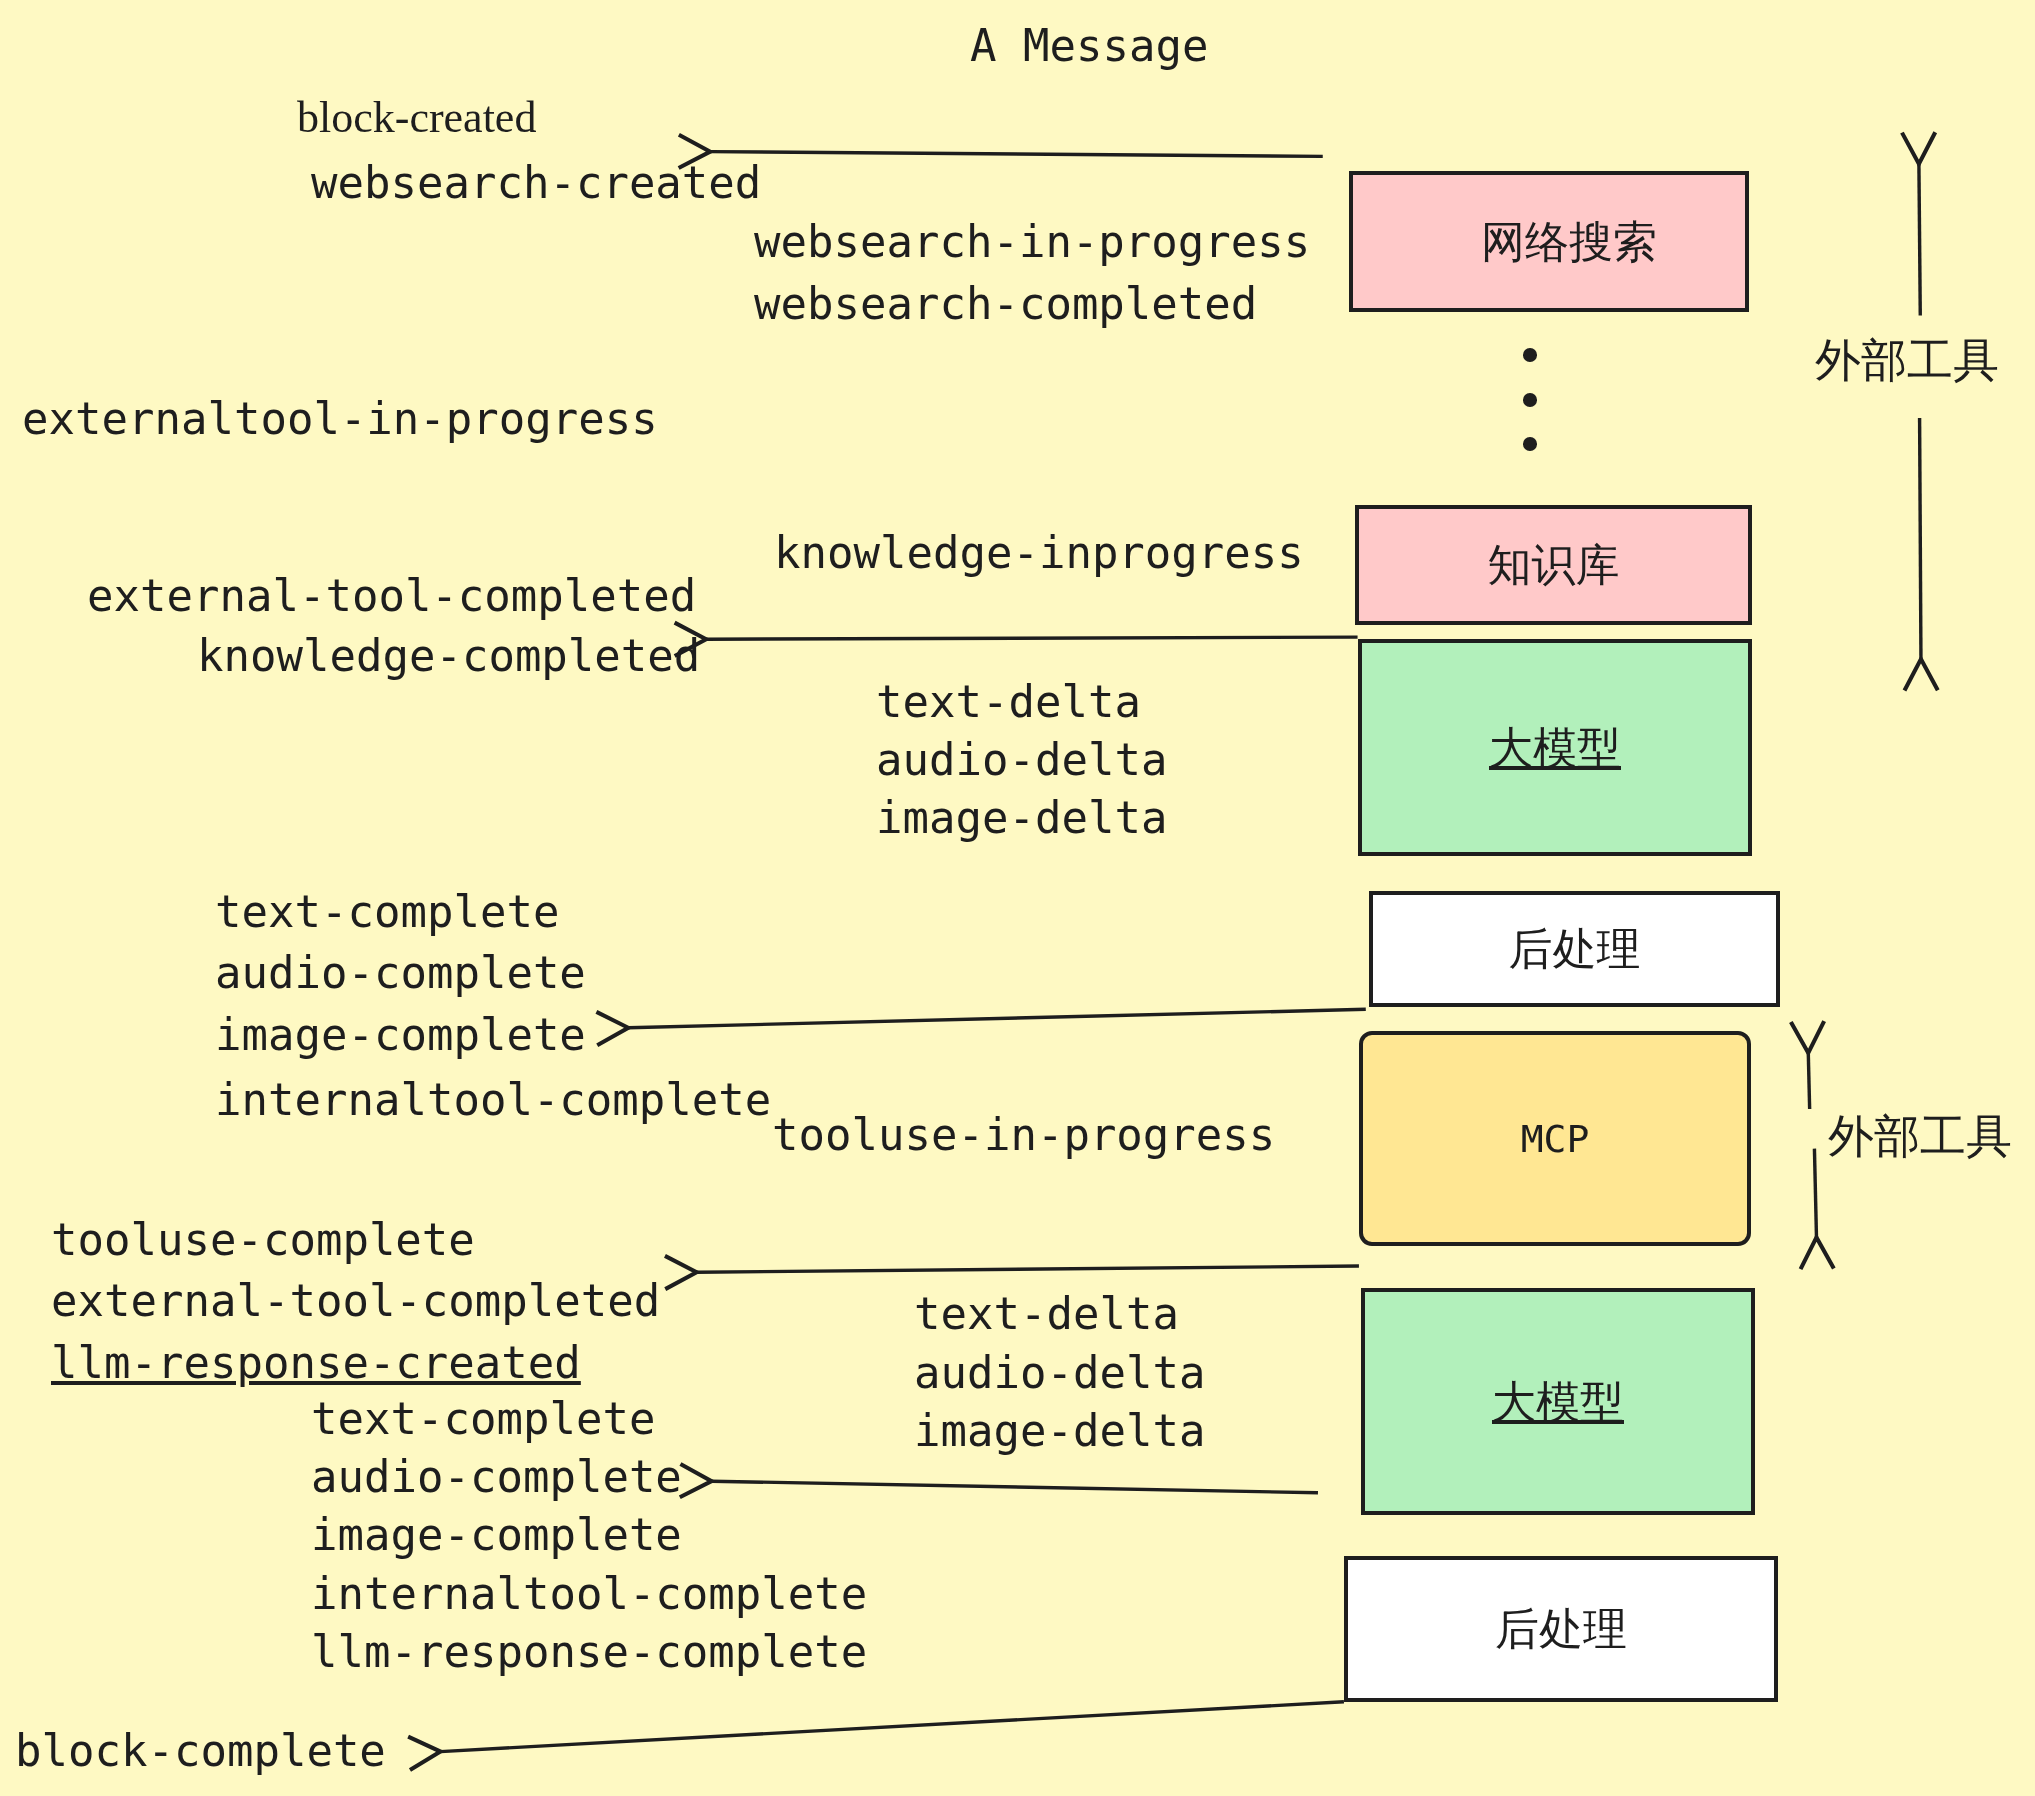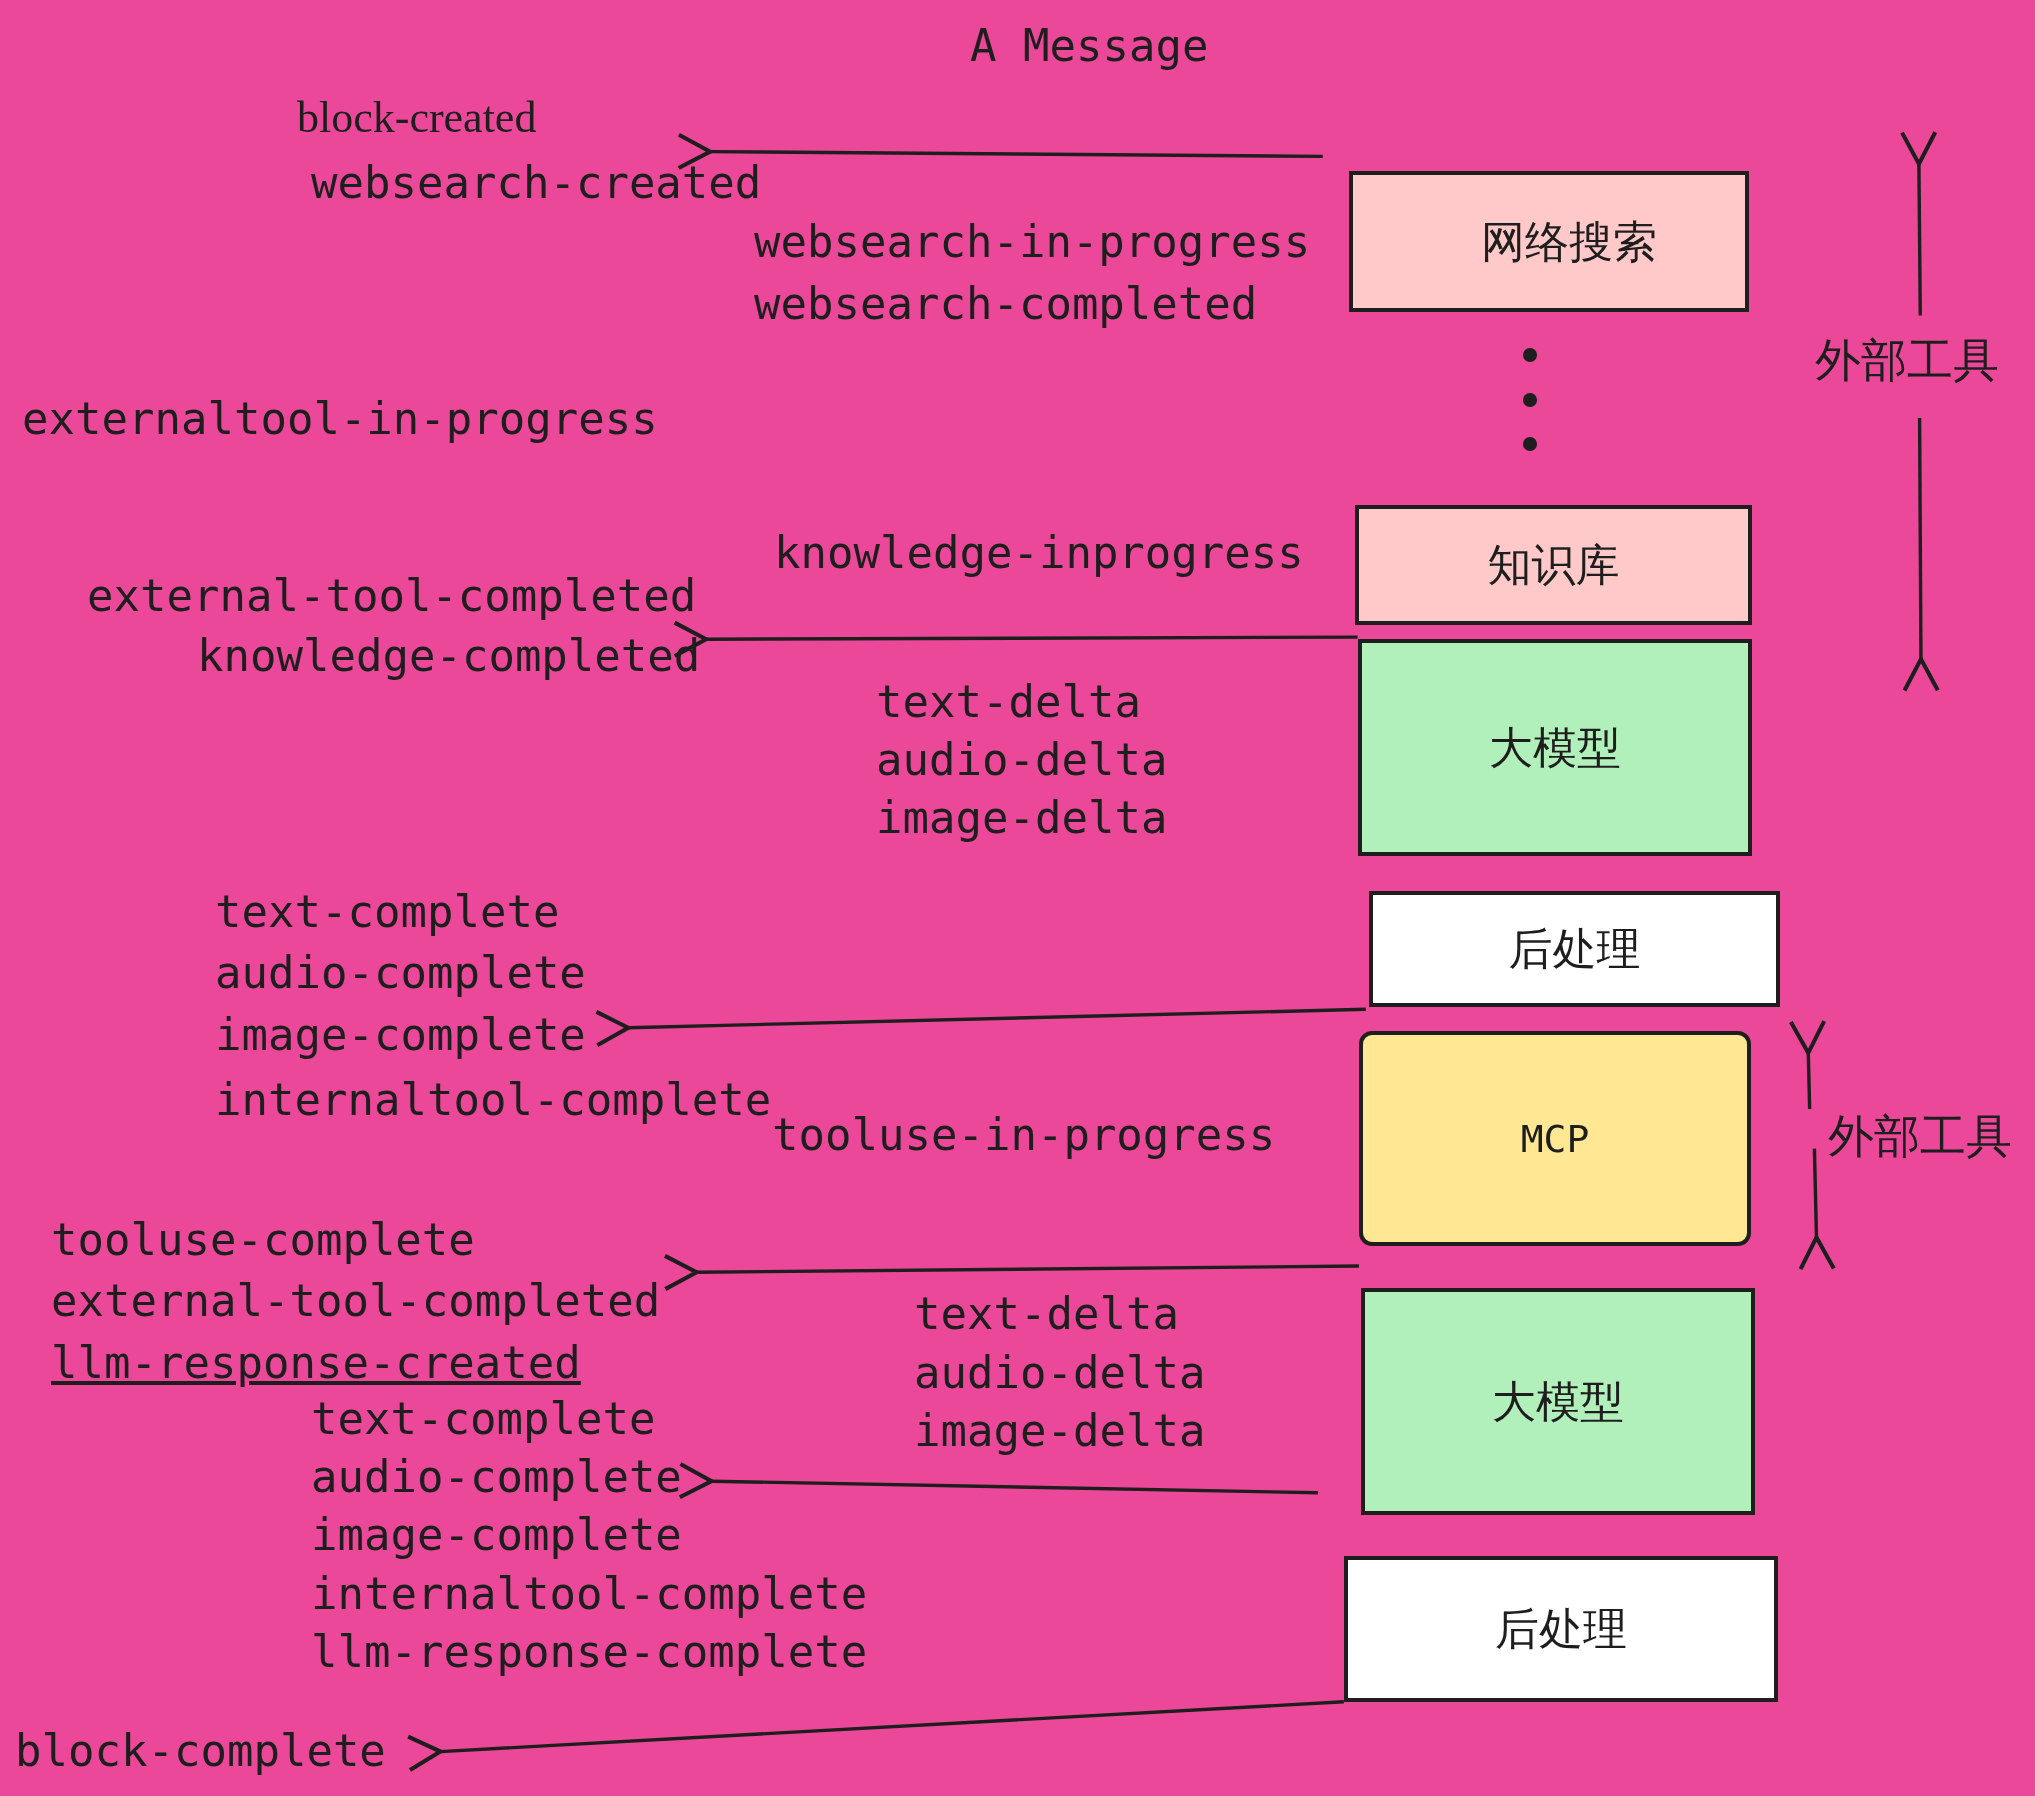--- a/index.html
+++ b/index.html
@@ -1,20 +1,20 @@
 <!DOCTYPE html>
 <html style="font-size:11px"><head>
 <meta charset="utf-8">
 <style>
   html, body { margin: 0; padding: 0; background: #ffffff; }
   #canvas {
     position: relative;
     width: 2035px;
     height: 1796px;
-    background: #ec4899;
+    background: #fef9c3;
     font-family: "DejaVu Sans Mono", monospace;
     color: #1e1e1e;
     overflow: hidden;
   }
   .evt {
     position: absolute;
     font-family: "DejaVu Sans Mono", monospace;
     font-size: 44px;
     line-height: 1;
     white-space: nowrap;
@@ -44,21 +44,21 @@
     white-space: nowrap;
   }
   .box .lbl-mono {
     font-family: "DejaVu Sans Mono", monospace;
     font-size: 38px;
     line-height: 1;
     color: #1e1e1e;
     white-space: nowrap;
   }
   .bg-pink   { background: #ffc9c9; }
-  .bg-green  { background: #b2f0bb; }
+  .bg-green  { background: #b2f0bb; text-decoration: underline; }
   .bg-yellow { background: #ffe793; }
   .bg-white  { background: #ffffff; }
   .side {
     position: absolute;
     font-family: "Liberation Sans", sans-serif;
     font-size: 46px;
     line-height: 1;
     white-space: nowrap;
     color: #1e1e1e;
   }

